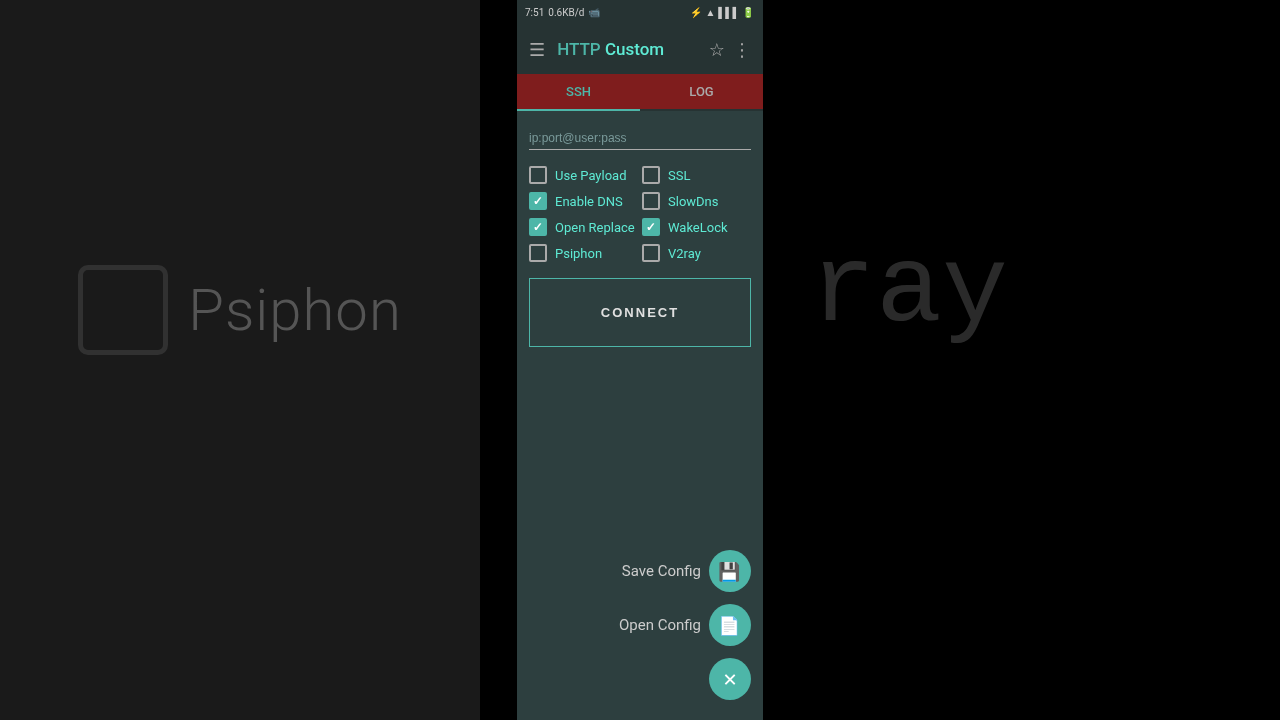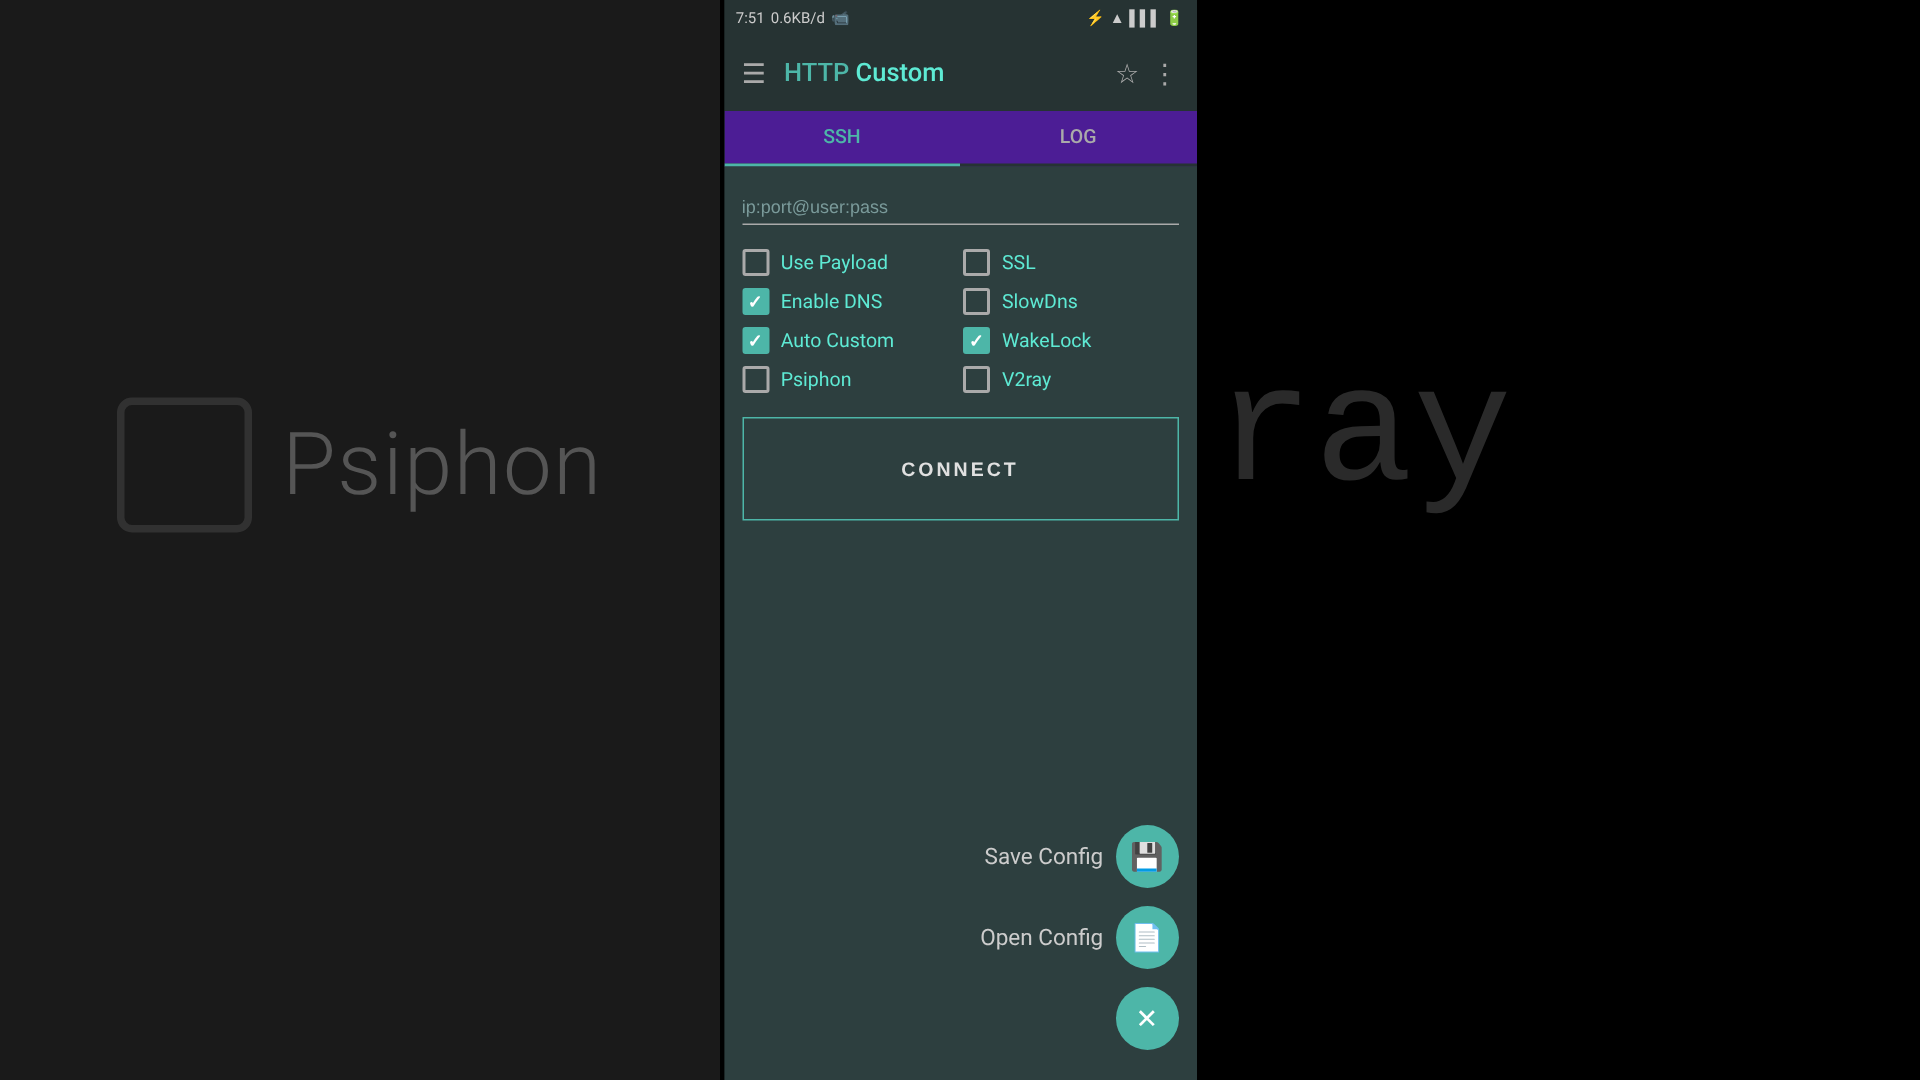--- a/index.html
+++ b/index.html
@@ -22,21 +22,21 @@
       width: 480px;
       height: 720px;
       background: #1a1a1a;
       display: flex;
       align-items: center;
       justify-content: center;
     }
 
     .phone-frame {
       position: relative;
-      width: 315px;
+      width: 246px;
       height: 720px;
       background: #2d3f3f;
       display: flex;
       flex-direction: column;
       z-index: 10;
       overflow: hidden;
     }
 
     
     .status-bar {
@@ -106,21 +106,21 @@
     }
 
     .header-icon {
       color: #aaa;
       font-size: 18px;
       cursor: pointer;
     }
 
     
     .tabs {
-      background: #4c1d95;
+      background: #7f1d1d;
       display: flex;
       border-bottom: 2px solid #263333;
       flex-shrink: 0;
     }
 
     .tab {
       flex: 1;
       text-align: center;
       padding: 10px 0;
       font-size: 13px;
@@ -389,21 +389,21 @@
         <span class="checkbox-label">Enable DNS</span>
       </div>
 
       <div class="checkbox-item">
         <div class="checkbox-box"></div>
         <span class="checkbox-label">SlowDns</span>
       </div>
 
       <div class="checkbox-item">
         <div class="checkbox-box checked"></div>
-        <span class="checkbox-label">Auto Custom</span>
+        <span class="checkbox-label">Open Replace</span>
       </div>
 
       <div class="checkbox-item">
         <div class="checkbox-box checked"></div>
         <span class="checkbox-label">WakeLock</span>
       </div>
 
       <div class="checkbox-item">
         <div class="checkbox-box"></div>
         <span class="checkbox-label">Psiphon</span>

